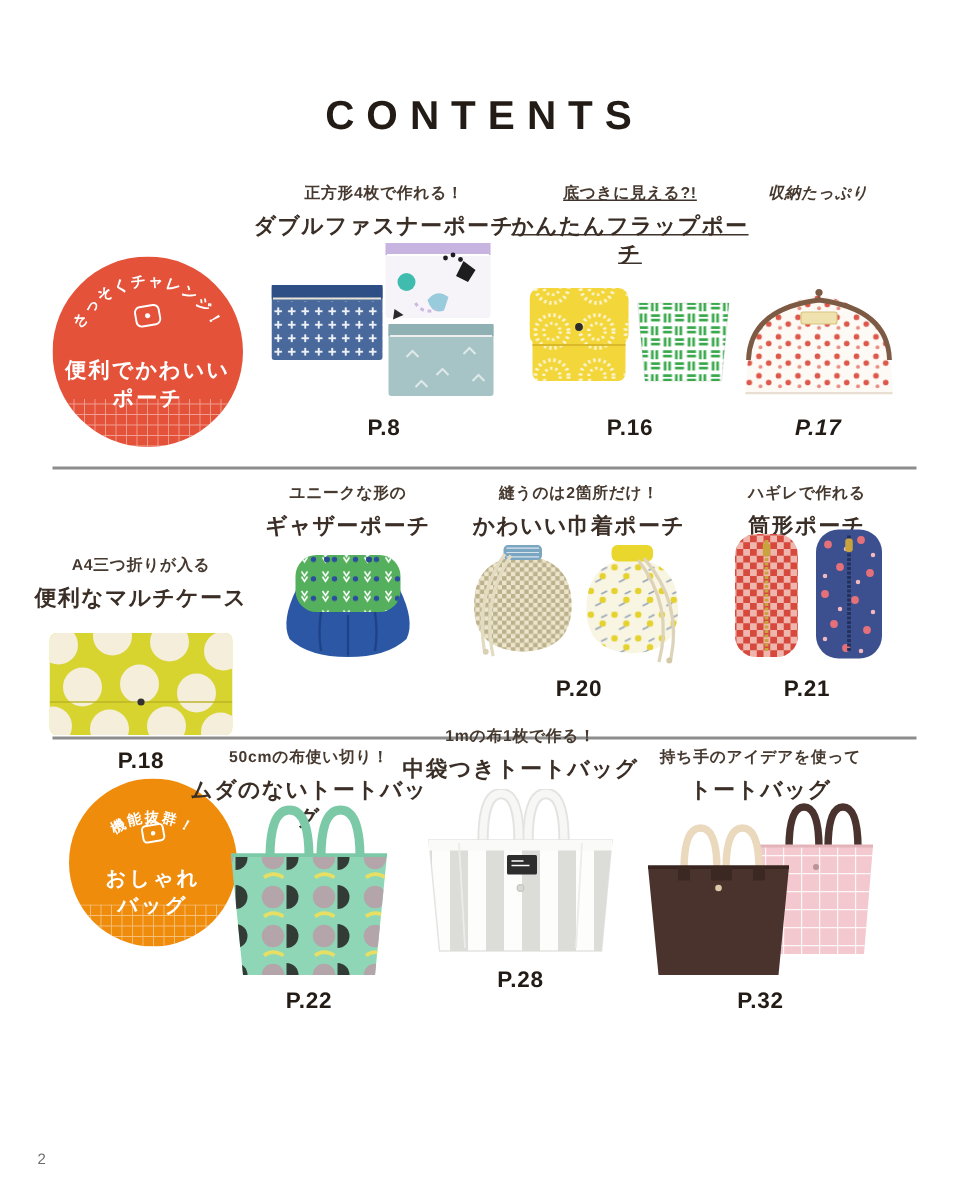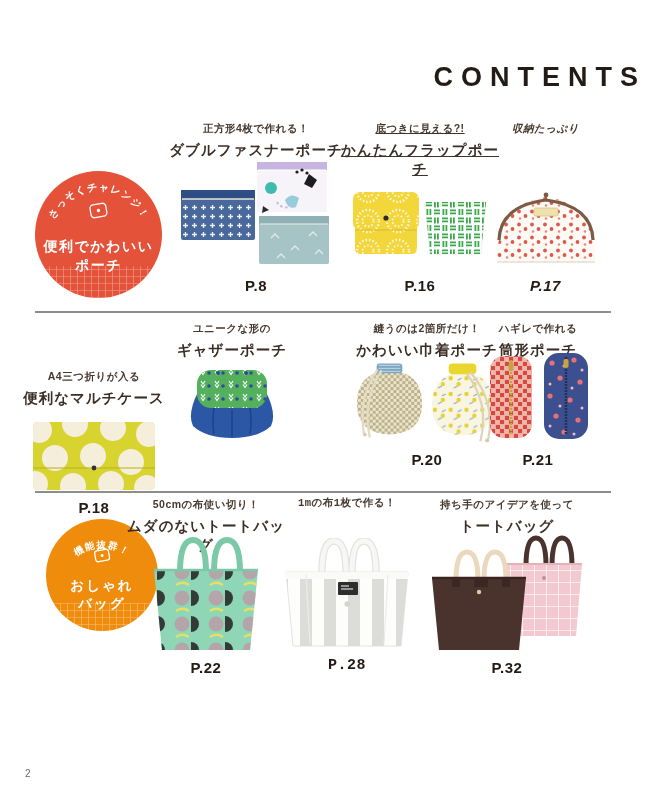--- a/index.html
+++ b/index.html
@@ -1,18 +1,18 @@
 <!DOCTYPE html>
 <html><head>
 <meta charset="utf-8">
 <style>
   html,body{margin:0;padding:0;background:#ffffff;}
   .page{position:relative;width:646px;height:800px;background:#fff;
         font-family:"Liberation Sans",sans-serif;overflow:hidden;color:#3e332c;}
-  .title{position:absolute;top:62px;left:0;width:100%;text-align:right;margin:0;
+  .title{position:absolute;top:62px;left:0;width:100%;text-align:center;margin:0;
          font-size:27px;font-weight:bold;letter-spacing:8px;color:#231b15;}
   .item{position:absolute;text-align:center;}
   .sub{font-size:10.5px;font-weight:bold;letter-spacing:.5px;color:#46392f;}
   .ttl{font-size:14.5px;font-weight:bold;letter-spacing:1px;margin-top:5px;color:#3a2e26;}
   .photo{position:absolute;left:0;right:0;display:flex;justify-content:center;align-items:flex-end;}
   .pg{position:absolute;bottom:0;left:0;width:100%;
       font-size:15px;font-weight:bold;letter-spacing:.5px;color:#231b15;}
   .divider{position:absolute;left:35px;width:576px;height:2px;background:#8d8d8d;}
   .badge{position:absolute;}
   .pageno{position:absolute;left:25px;top:768px;font-size:10px;color:#6b6b6b;}
@@ -206,21 +206,21 @@
           <path d="M30,44 q-2,14 0,26 M48,46 q0,14 0,27 M66,44 q2,14 0,26" stroke="#1d4287" stroke-width="1.5" fill="none"></path>
           <rect x="13" y="6" width="70" height="38" rx="14" fill="#54b05c"></rect>
           <rect x="13" y="6" width="70" height="38" rx="14" fill="url(#p19l)"></rect>
           <circle cx="34" cy="9" r="2" fill="#274a92"></circle>
           <circle cx="62" cy="9" r="2" fill="#274a92"></circle>
         </g>
       </svg>
     </div>
   </div>
 
-  <div class="item" style="left:311px;top:322px;width:150px;height:146px;margin-left:41px;">
+  <div class="item" style="left:311px;top:322px;width:150px;height:146px;">
     <div class="sub">縫うのは2箇所だけ！</div>
     <div class="ttl">かわいい巾着ポーチ</div>
     <div class="photo" style="bottom:22px;">
       <svg width="152" height="104" viewBox="0 0 152 104">
         <defs>
           <pattern id="p20g" width="6" height="6" patternUnits="userSpaceOnUse">
             <rect x="0" y="0" width="3" height="3" fill="#a89b72" opacity="0.7"></rect>
             <rect x="3" y="3" width="3" height="3" fill="#a89b72" opacity="0.7"></rect>
           </pattern>
           <pattern id="p20l" width="16" height="16" patternUnits="userSpaceOnUse">
@@ -349,22 +349,23 @@
           <g clip-path="url(#p22c)">
               <rect x="10" y="30" width="116" height="90" fill="url(#p22p)"></rect>
             </g>
           <line x1="14" y1="34" x2="118" y2="34" stroke="#7cc9a8" stroke-width="2.5"></line>
         </g>
       </svg>
     </div>
     <div class="pg">P.22</div>
   </div>
 
-  <div class="item" style="left:267px;top:496px;width:160px;height:178px;font-family:Liberation Mono, monospace;">
+  <div class="item" style="left:267px;top:484px;width:160px;height:178px;">
     <div class="sub">1mの布1枚で作る！</div>
+    <div class="ttl">中袋つきトートバッグ</div>
     <div class="photo" style="bottom:26px;">
       <svg width="142" height="110" viewBox="0 0 142 110">
         <defs>
           <clipPath id="p28c">
               <path d="M10,34 L132,34 L125,108 L17,108 Z"></path>
             </clipPath>
           <pattern id="p28s" width="24" height="24" patternUnits="userSpaceOnUse">
             <rect x="0" y="0" width="12" height="24" fill="#dcdcd9"></rect>
           </pattern>
         </defs>

